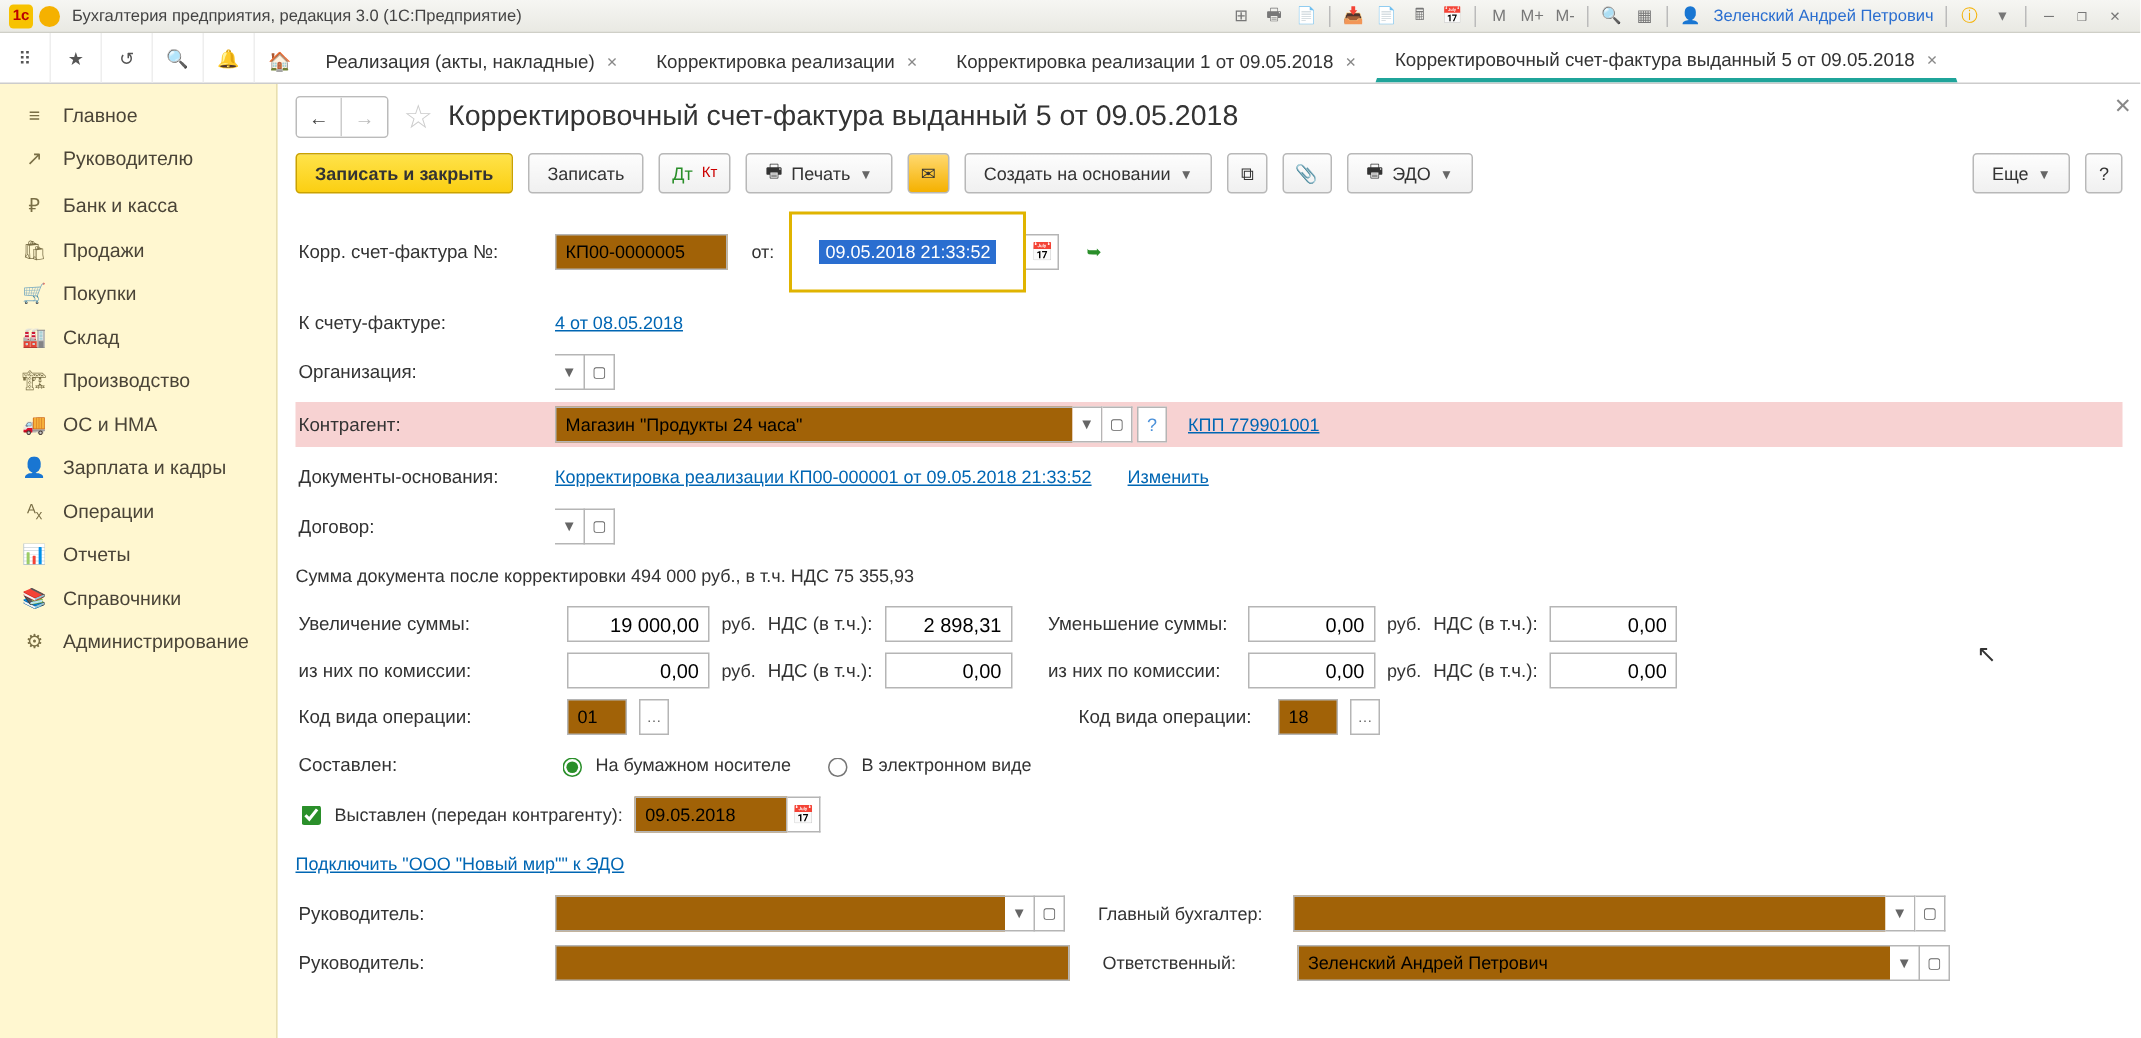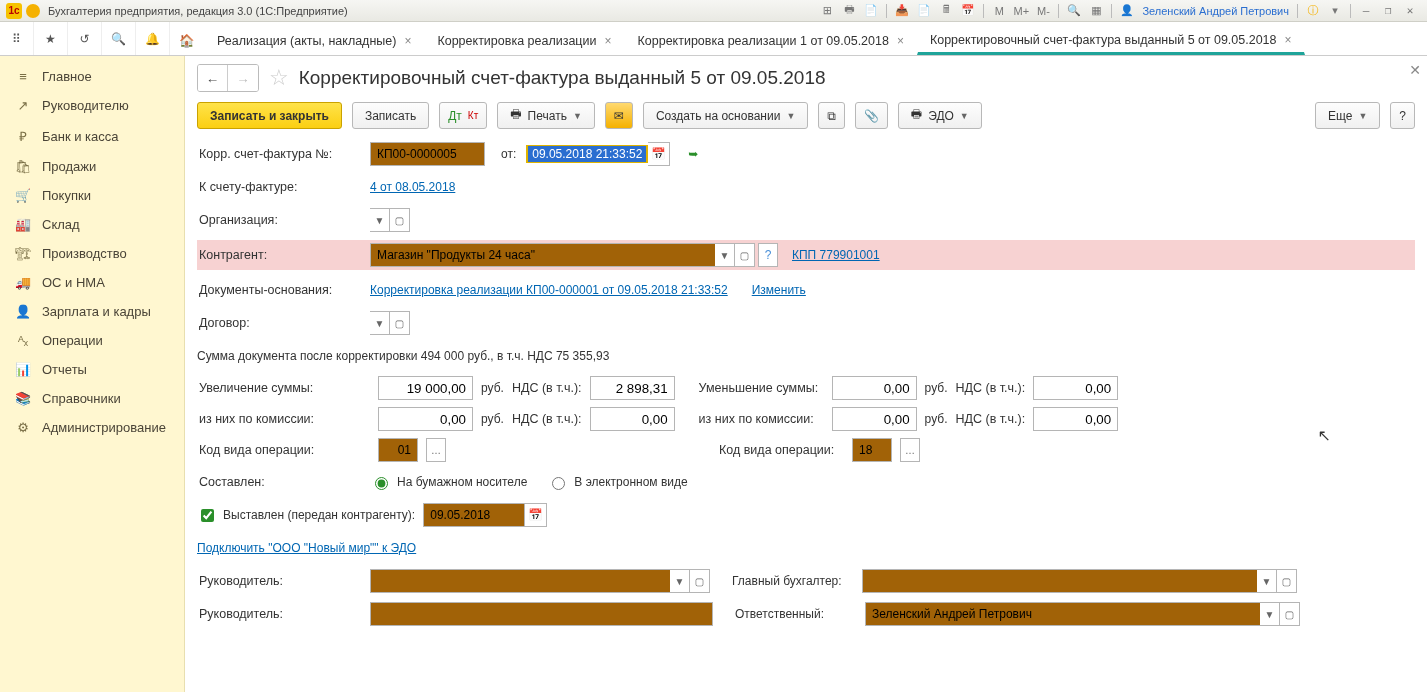--- a/index.html
+++ b/index.html
@@ -46,21 +46,21 @@
 
 .form-row{display:flex;align-items:center;margin-bottom:7px;min-height:26px;}
 .form-row.hl{background:#f7d2d2;padding:3px 0;}
 .lab{width:173px;font-size:12.5px;color:#333;padding-left:2px;}
 .inp{height:24px;border:1px solid #b5b5b5;padding:0 6px;font-size:12px;background:#a16207;}
 .combo{display:flex;align-items:center;}
 .combo .inp{border-right:none;}
 .combo-btn{width:20px;height:24px;border:1px solid #b5b5b5;border-left:none;background:#fff;display:flex;align-items:center;justify-content:center;font-size:10px;color:#666;cursor:pointer;}
 .combo-btn+.combo-btn{border-left:none;}
 .link{color:#0066b3;text-decoration:underline;cursor:pointer;}
-.date-hl{border:2px solid #e0b400;padding:0;}
+.date-hl{border:2px solid #e0b400;padding:18px;}
 .date-inner{background:#2a6ed0;color:#fff;padding:1px 4px;font-size:12px;}
 .cal-btn{width:22px;height:24px;border:1px solid #b5b5b5;border-left:none;background:#fff;display:flex;align-items:center;justify-content:center;cursor:pointer;}
 .sum-row{display:flex;align-items:center;gap:8px;margin-bottom:7px;}
 .sum-row .lab2{font-size:12.5px;}
 .num-inp{width:95px;height:24px;border:1px solid #b5b5b5;text-align:right;padding:0 6px;}
 .radio-row label{display:inline-flex;align-items:center;gap:6px;margin-right:20px;}
 input[type=radio]{accent-color:#2a8f2a;}
 input[type=checkbox]{accent-color:#2a8f2a;}
 .q-btn{width:20px;height:24px;border:1px solid #b5b5b5;background:#fff;color:#4a90d9;display:flex;align-items:center;justify-content:center;margin-left:3px;cursor:pointer;}
 .cursor-arrow{position:absolute;right:96px;top:370px;font-size:16px;pointer-events:none;}
@@ -304,21 +304,21 @@
       <span style="width:8px;"></span>
       <span class="lab2" style="width:125px;">из них по комиссии:</span>
       <input class="num-inp" style="width: 85px;" value="0,00">
       <span>руб.</span>
       <span class="lab2">НДС (в т.ч.):</span>
       <input class="num-inp" style="width: 85px;" value="0,00">
     </div>
 
     <div class="sum-row">
       <div class="lab">Код вида операции:</div>
-      <input class="inp" style="width: 40px; text-align: right;" value="01">
+      <input class="inp" style="width: 40px;" value="01">
       <div class="combo-btn" style="border-left:1px solid #b5b5b5;">…</div>
       <span style="width:257px;"></span>
       <span class="lab2" style="width:125px;">Код вида операции:</span>
       <input class="inp" style="width: 40px;" value="18">
       <div class="combo-btn" style="border-left:1px solid #b5b5b5;">…</div>
     </div>
 
     <div class="form-row radio-row">
       <div class="lab">Составлен:</div>
       <label>

